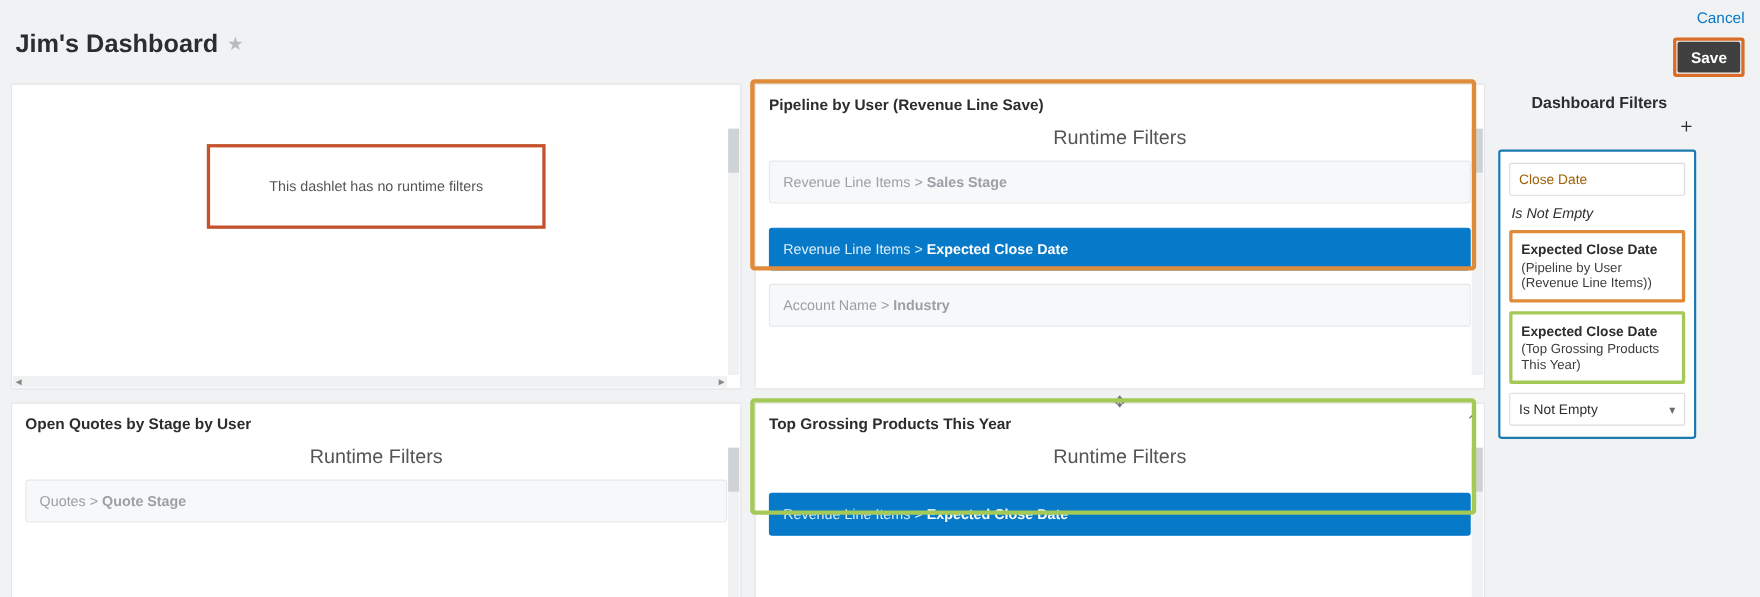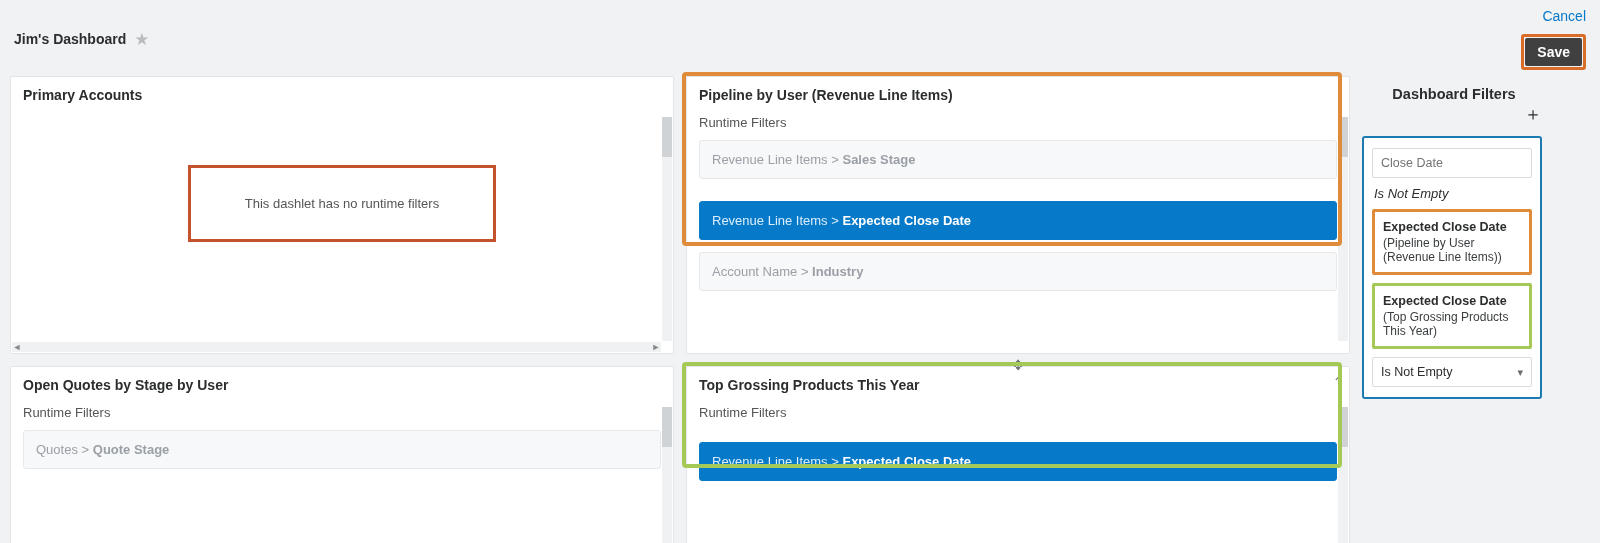--- a/index.html
+++ b/index.html
@@ -12,21 +12,21 @@
     height: 543px;
     overflow: hidden;
   }
   .header {
     display: flex;
     align-items: center;
     padding: 8px 14px 6px 14px;
   }
   .header-title {
     font-weight: 700;
-    font-size: 14px;
+    font-size: 23px;
     color: #2b2d2e;
     text-align: right;
   }
   .star {
     margin-left: 8px;
     color: #b9bcbf;
     font-size: 17px;
     cursor: pointer;
   }
   .header-actions {
@@ -74,23 +74,24 @@
   .dashlet-title {
     font-weight: 700;
     font-size: 14px;
     padding: 10px 12px 8px 12px;
   }
   .dashlet-body {
     padding: 4px 12px 12px 12px;
     position: relative;
   }
   .runtime-label {
-    font-size: 13px;
+    font-size: 18px;
     color: #555;
     margin-bottom: 10px;
+    text-align: center;
   }
   .filter-row {
     background: #f7f8f9;
     border: 1px solid #e6e8ea;
     border-radius: 3px;
     padding: 11px 12px;
     font-size: 13px;
     color: #9aa0a6;
     margin-bottom: 12px;
     cursor: pointer;
@@ -184,21 +185,21 @@
     border: 2px solid #1b7bb0;
     border-radius: 3px;
     padding: 10px 8px;
   }
   .fp-input {
     width: 100%;
     border: 1px solid #d9dcde;
     border-radius: 2px;
     padding: 7px 8px;
     font-size: 12.5px;
-    color: #737373;
+    color: #a16207;
     margin-bottom: 8px;
   }
   .fp-static {
     font-style: italic;
     font-size: 13px;
     color: #2b2d2e;
     margin-bottom: 8px;
     padding-left: 2px;
   }
   .fp-card {
@@ -243,21 +244,20 @@
       <button class="save-btn">Save</button>
     </span>
   </div>
 </div>
 
 <div class="layout">
 
   <div class="col-left">
 
     <div id="primary-accounts" class="dashlet">
-      <div class="dashlet-title">Primary Accounts</div>
       <div class="dashlet-body">
         <div class="no-filters-box">This dashlet has no runtime filters</div>
       </div>
       <div class="vscroll">
           <div class="thumb"></div>
         </div>
       <div class="hscroll">
         <span class="arrow-l">◄</span>
         <span class="arrow-r">►</span>
       </div>
@@ -277,21 +277,21 @@
           <div class="thumb"></div>
         </div>
     </div>
 
   </div>
 
   <div class="col-mid col-mid-wrap">
 
     <div style="position:relative;">
       <div id="pipeline-user" class="dashlet">
-        <div class="dashlet-title">Pipeline by User (Revenue Line Items)</div>
+        <div class="dashlet-title">Pipeline by User (Revenue Line Save)</div>
         <div class="dashlet-body">
           <div class="runtime-label">Runtime Filters</div>
 
           <div class="filter-row">
             <span class="module">Revenue Line Items</span>
             <span class="sep"> &gt; </span>
             <span class="field">Sales Stage</span>
           </div>
           <div class="filter-row selected">
             <span class="module">Revenue Line Items</span>

